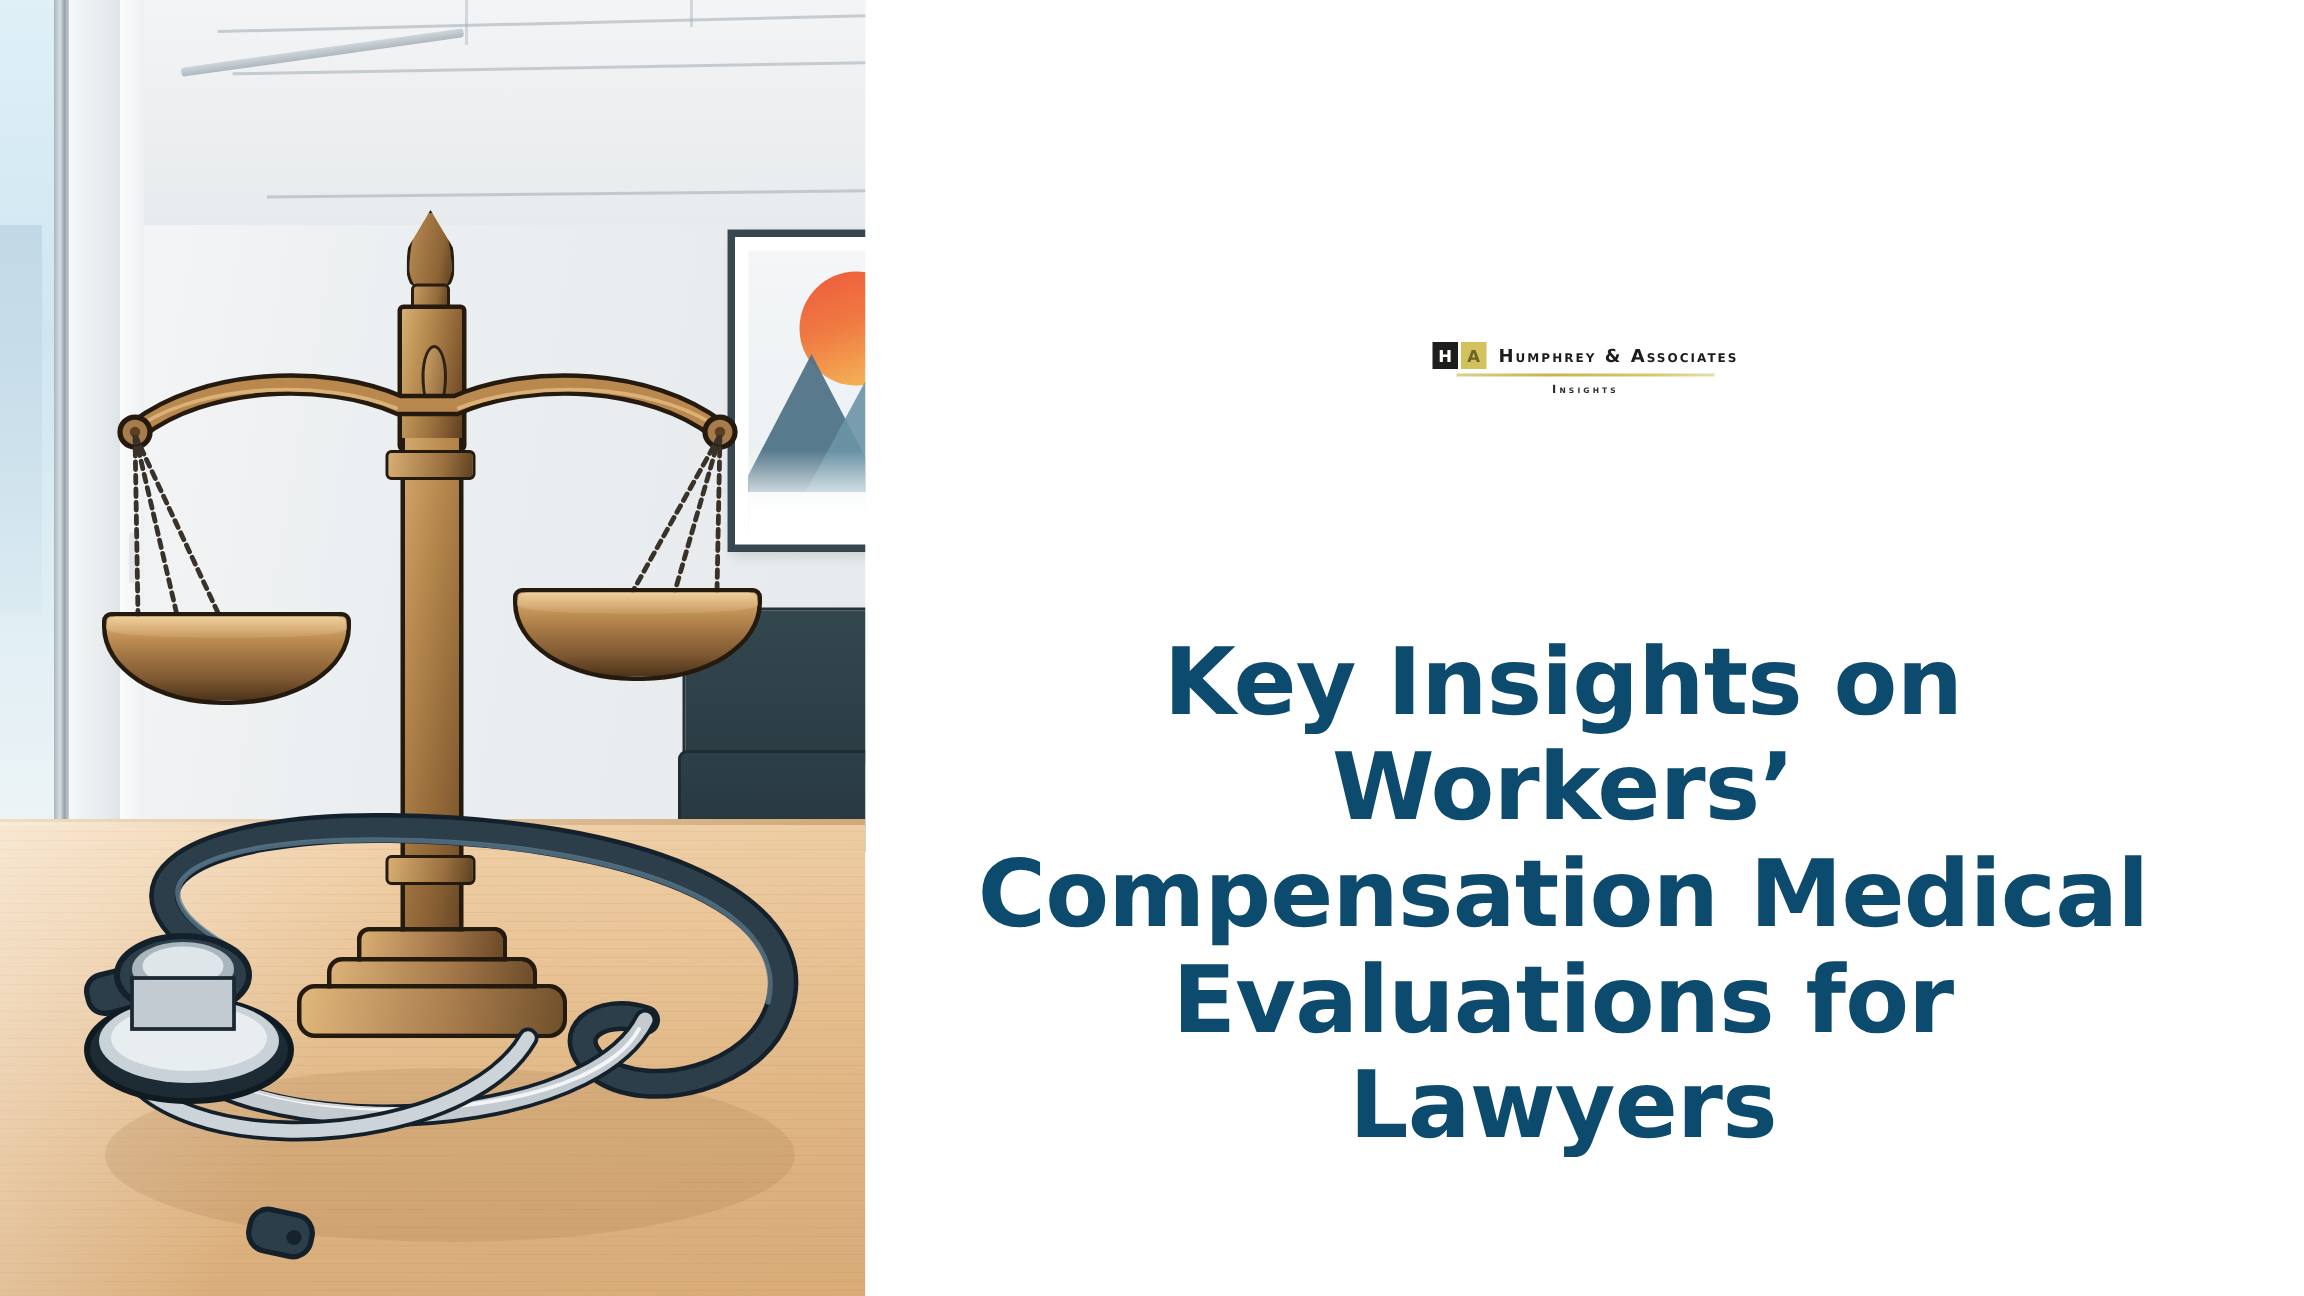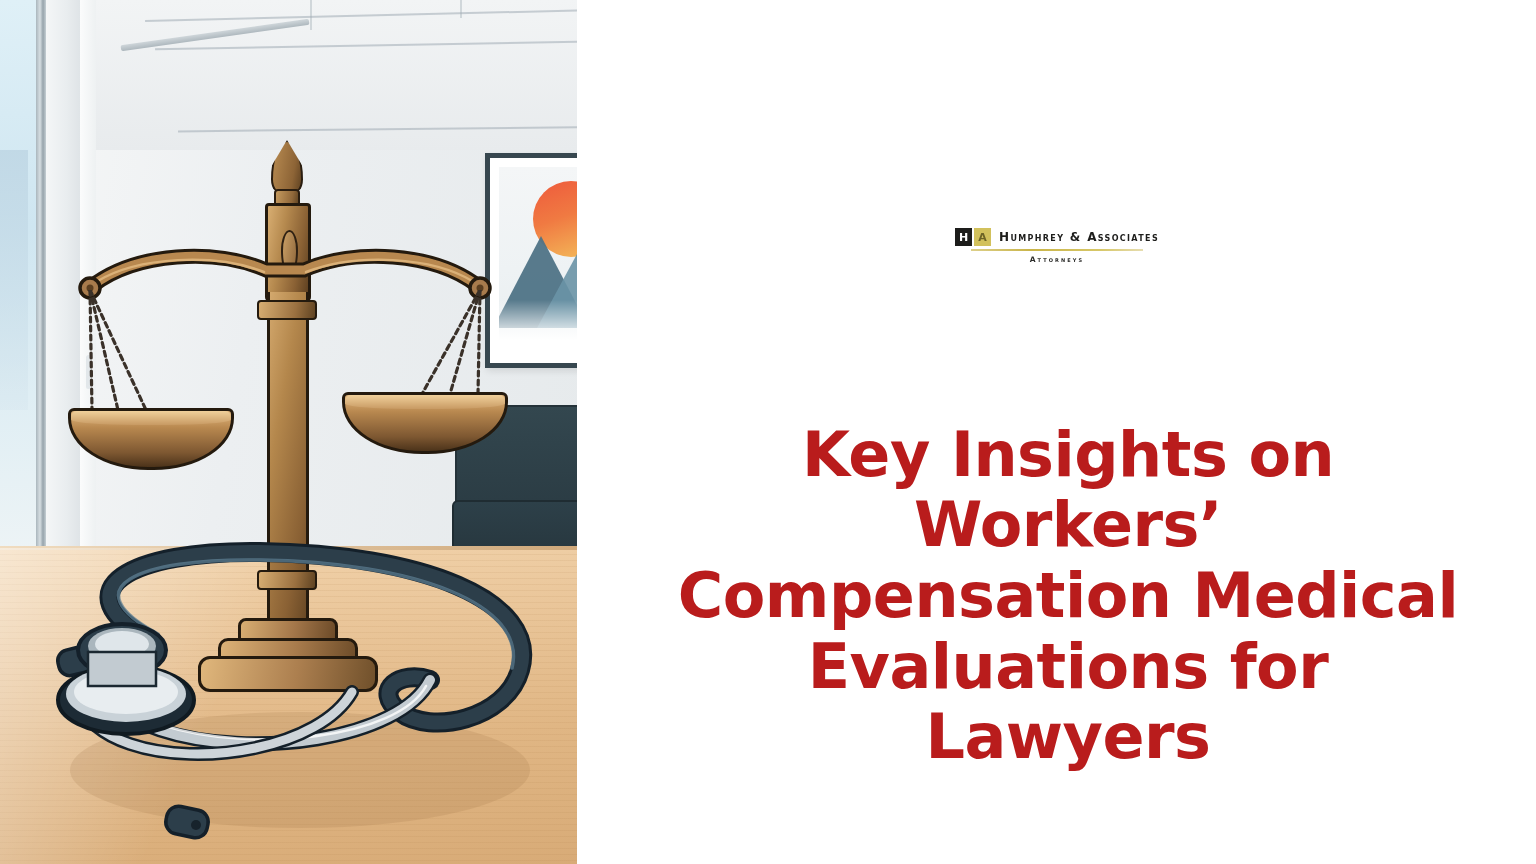--- a/index.html
+++ b/index.html
@@ -384,29 +384,29 @@
     font-size: 21px;
     font-weight: bold;
     line-height: 1.52;
     color: #2d2d2d;
     z-index: 1;
   }
 
   
   .title {
     position: absolute;
-    left: 85px;
+    left: 59px;
     top: 378px;
     width: 812px;
     text-align: center;
     font-size: 62px;
     font-weight: bold;
     line-height: 1.14;
     letter-spacing: -0.5px;
-    color: #b91c1c;
+    color: #0c4a6e;
     z-index: 2;
   }
 </style>
 </head>
 <body>
 
 <div class="slide">
 
   <div class="image-panel">
     <div class="illus">
@@ -532,21 +532,21 @@
 
     <div class="logo">
       <div class="logo-row">
         <div class="logo-mark">
           <div class="logo-sq dark">H</div>
           <div class="logo-sq gold">A</div>
         </div>
         <div class="logo-firm">Humphrey &amp; Associates</div>
       </div>
       <div class="logo-rule"></div>
-      <div class="logo-sub">Attorneys</div>
+      <div class="logo-sub">Insights</div>
     </div>
 
 
     <h1 class="title">Key Insights on Workers’ Compensation Medical Evaluations for Lawyers</h1>
 
   </div>
 
 </div>
 
 </body></html>

